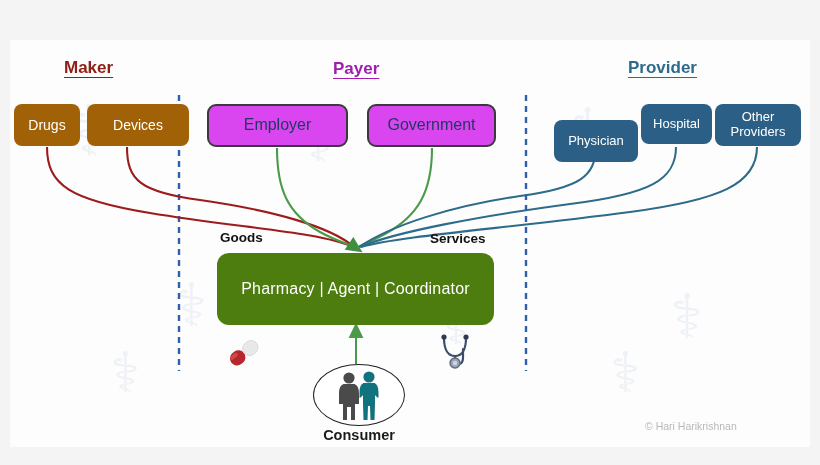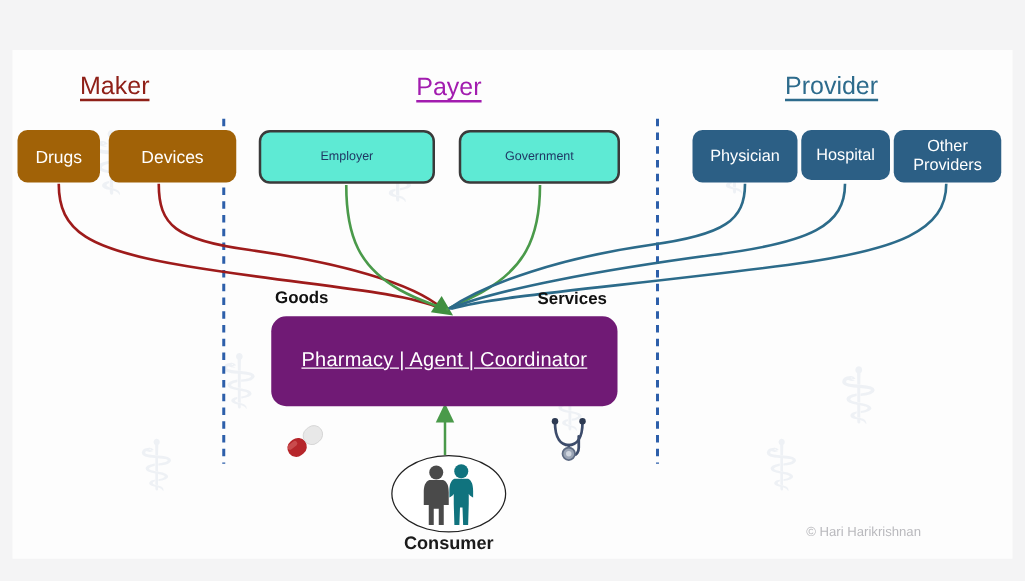--- a/index.html
+++ b/index.html
@@ -32,22 +32,22 @@
     user-select: none;
   }
   #curves {
     position: absolute;
     left: 0; top: 0;
     width: 820px; height: 465px;
     pointer-events: none;
   }
   .col-head {
     position: absolute;
-    font-size: 20px;
-    font-weight: normal;
+    font-size: 17px;
+    font-weight: bold;
     text-decoration: underline;
     text-underline-offset: 4px;
     white-space: nowrap;
   }
   #head-maker   { left: 64px;  top: 58px;  color: #8f2018; }
   #head-payer   { left: 333px; top: 59px;  color: #a21caf; }
   #head-provider{ left: 628px; top: 58px;  color: #2d6b8c; }
 
   .node {
     position: absolute;
@@ -59,57 +59,56 @@
     box-sizing: border-box;
     line-height: 1.15;
   }
   .node.maker {
     background: #a16207;
     color: #ffffff;
     font-size: 14px;
     border-radius: 8px;
   }
   .node.payer {
-    background: #5eead4;
+    background: #d946ef;
     color: #1f3864;
-    font-size: 10px;
+    font-size: 16px;
     border: 2px solid #3a3a3a;
     border-radius: 9px;
     text-align: right;
   }
   .node.provider {
     background: #2c5f85;
     color: #ffffff;
     font-size: 13px;
     border-radius: 8px;
   }
 
   #n-drugs     { left: 14px;  top: 104px; width: 66px;  height: 42px; }
   #n-devices   { left: 87px;  top: 104px; width: 102px;  height: 42px; }
   #n-employer  { left: 207px; top: 104px; width: 141px; height: 43px; }
   #n-government{ left: 367px; top: 104px; width: 129px; height: 43px; }
-  #n-physician { left: 554px; top: 104px; width: 84px;  height: 42px; }
+  #n-physician { left: 554px; top: 120px; width: 84px;  height: 42px; }
   #n-hospital  { left: 641px; top: 104px; width: 71px;  height: 40px; }
   #n-other     { left: 715px; top: 104px; width: 86px;  height: 42px; }
 
   #hub {
     position: absolute;
     left: 217px;
     top: 253px;
     width: 277px;
     height: 72px;
-    background: #701a75;
+    background: #4d7c0f;
     border-radius: 12px;
     display: flex;
     align-items: center;
     justify-content: center;
     color: #ffffff;
     font-size: 16px;
     letter-spacing: .2px;
-    text-decoration: underline;
   }
 
   .flow-label {
     position: absolute;
     font-size: 13.5px;
     font-weight: bold;
     color: #111111;
     white-space: nowrap;
   }
   #lbl-goods    { left: 220px; top: 230px; }

